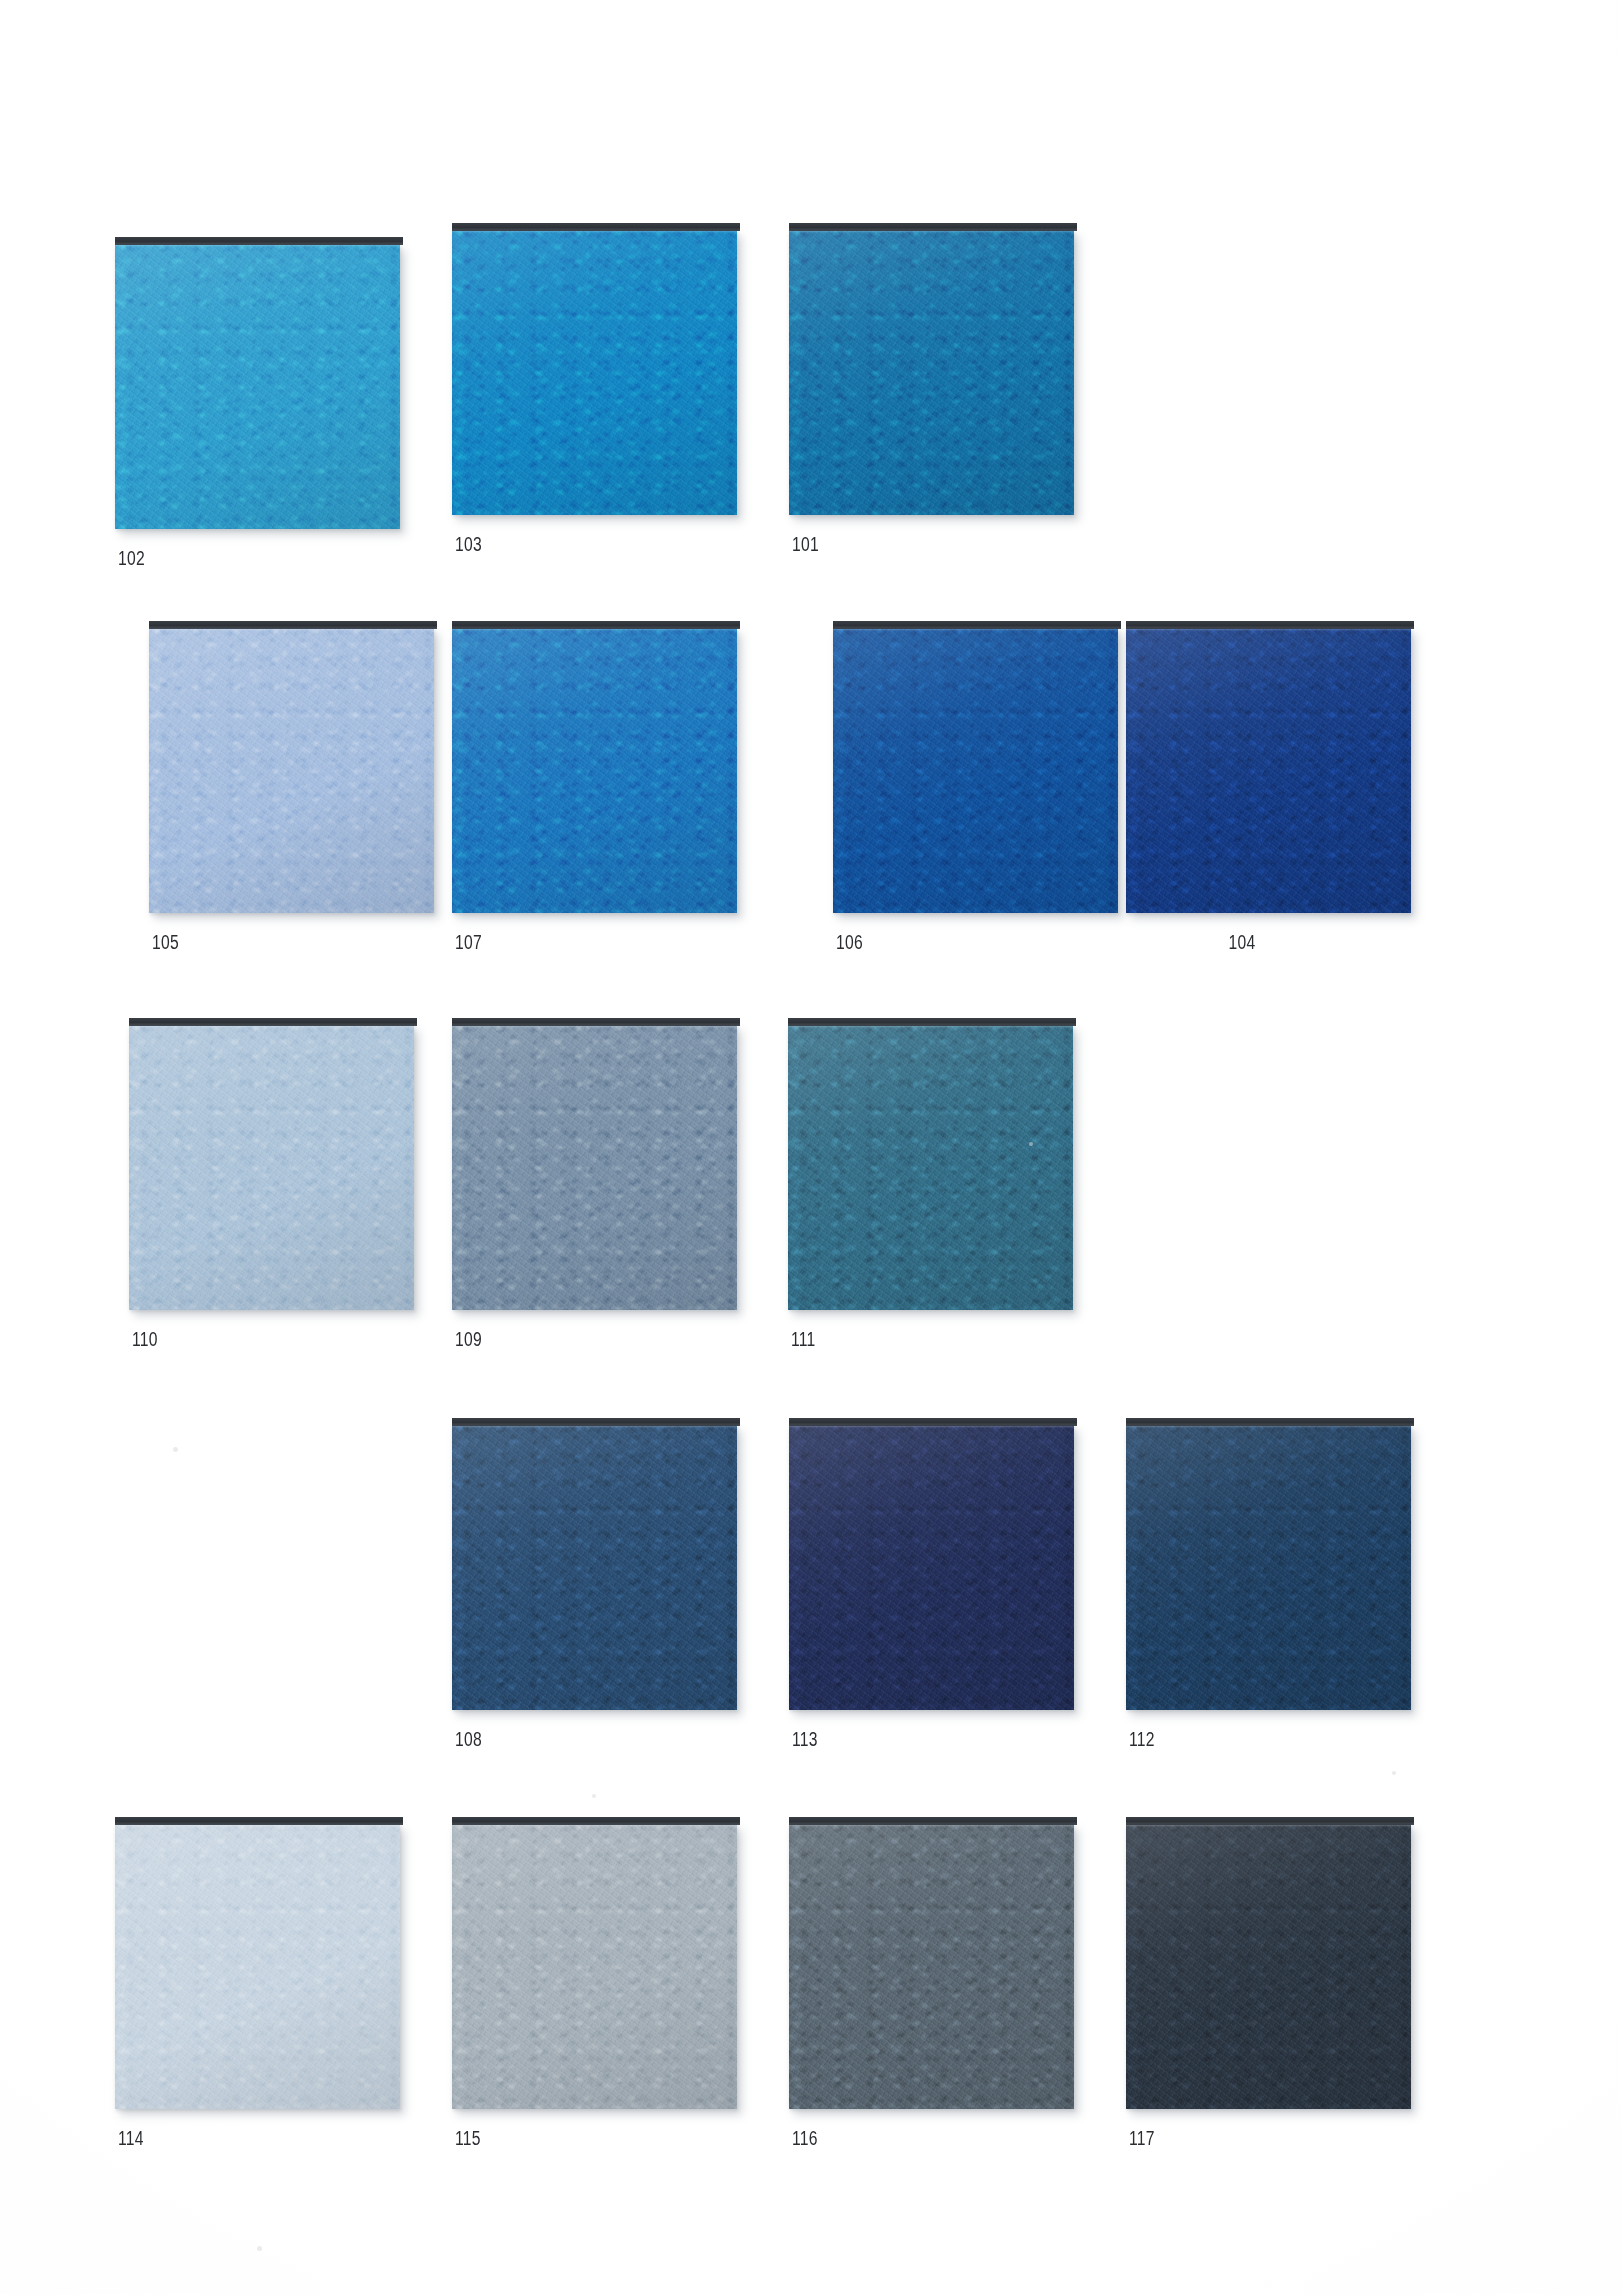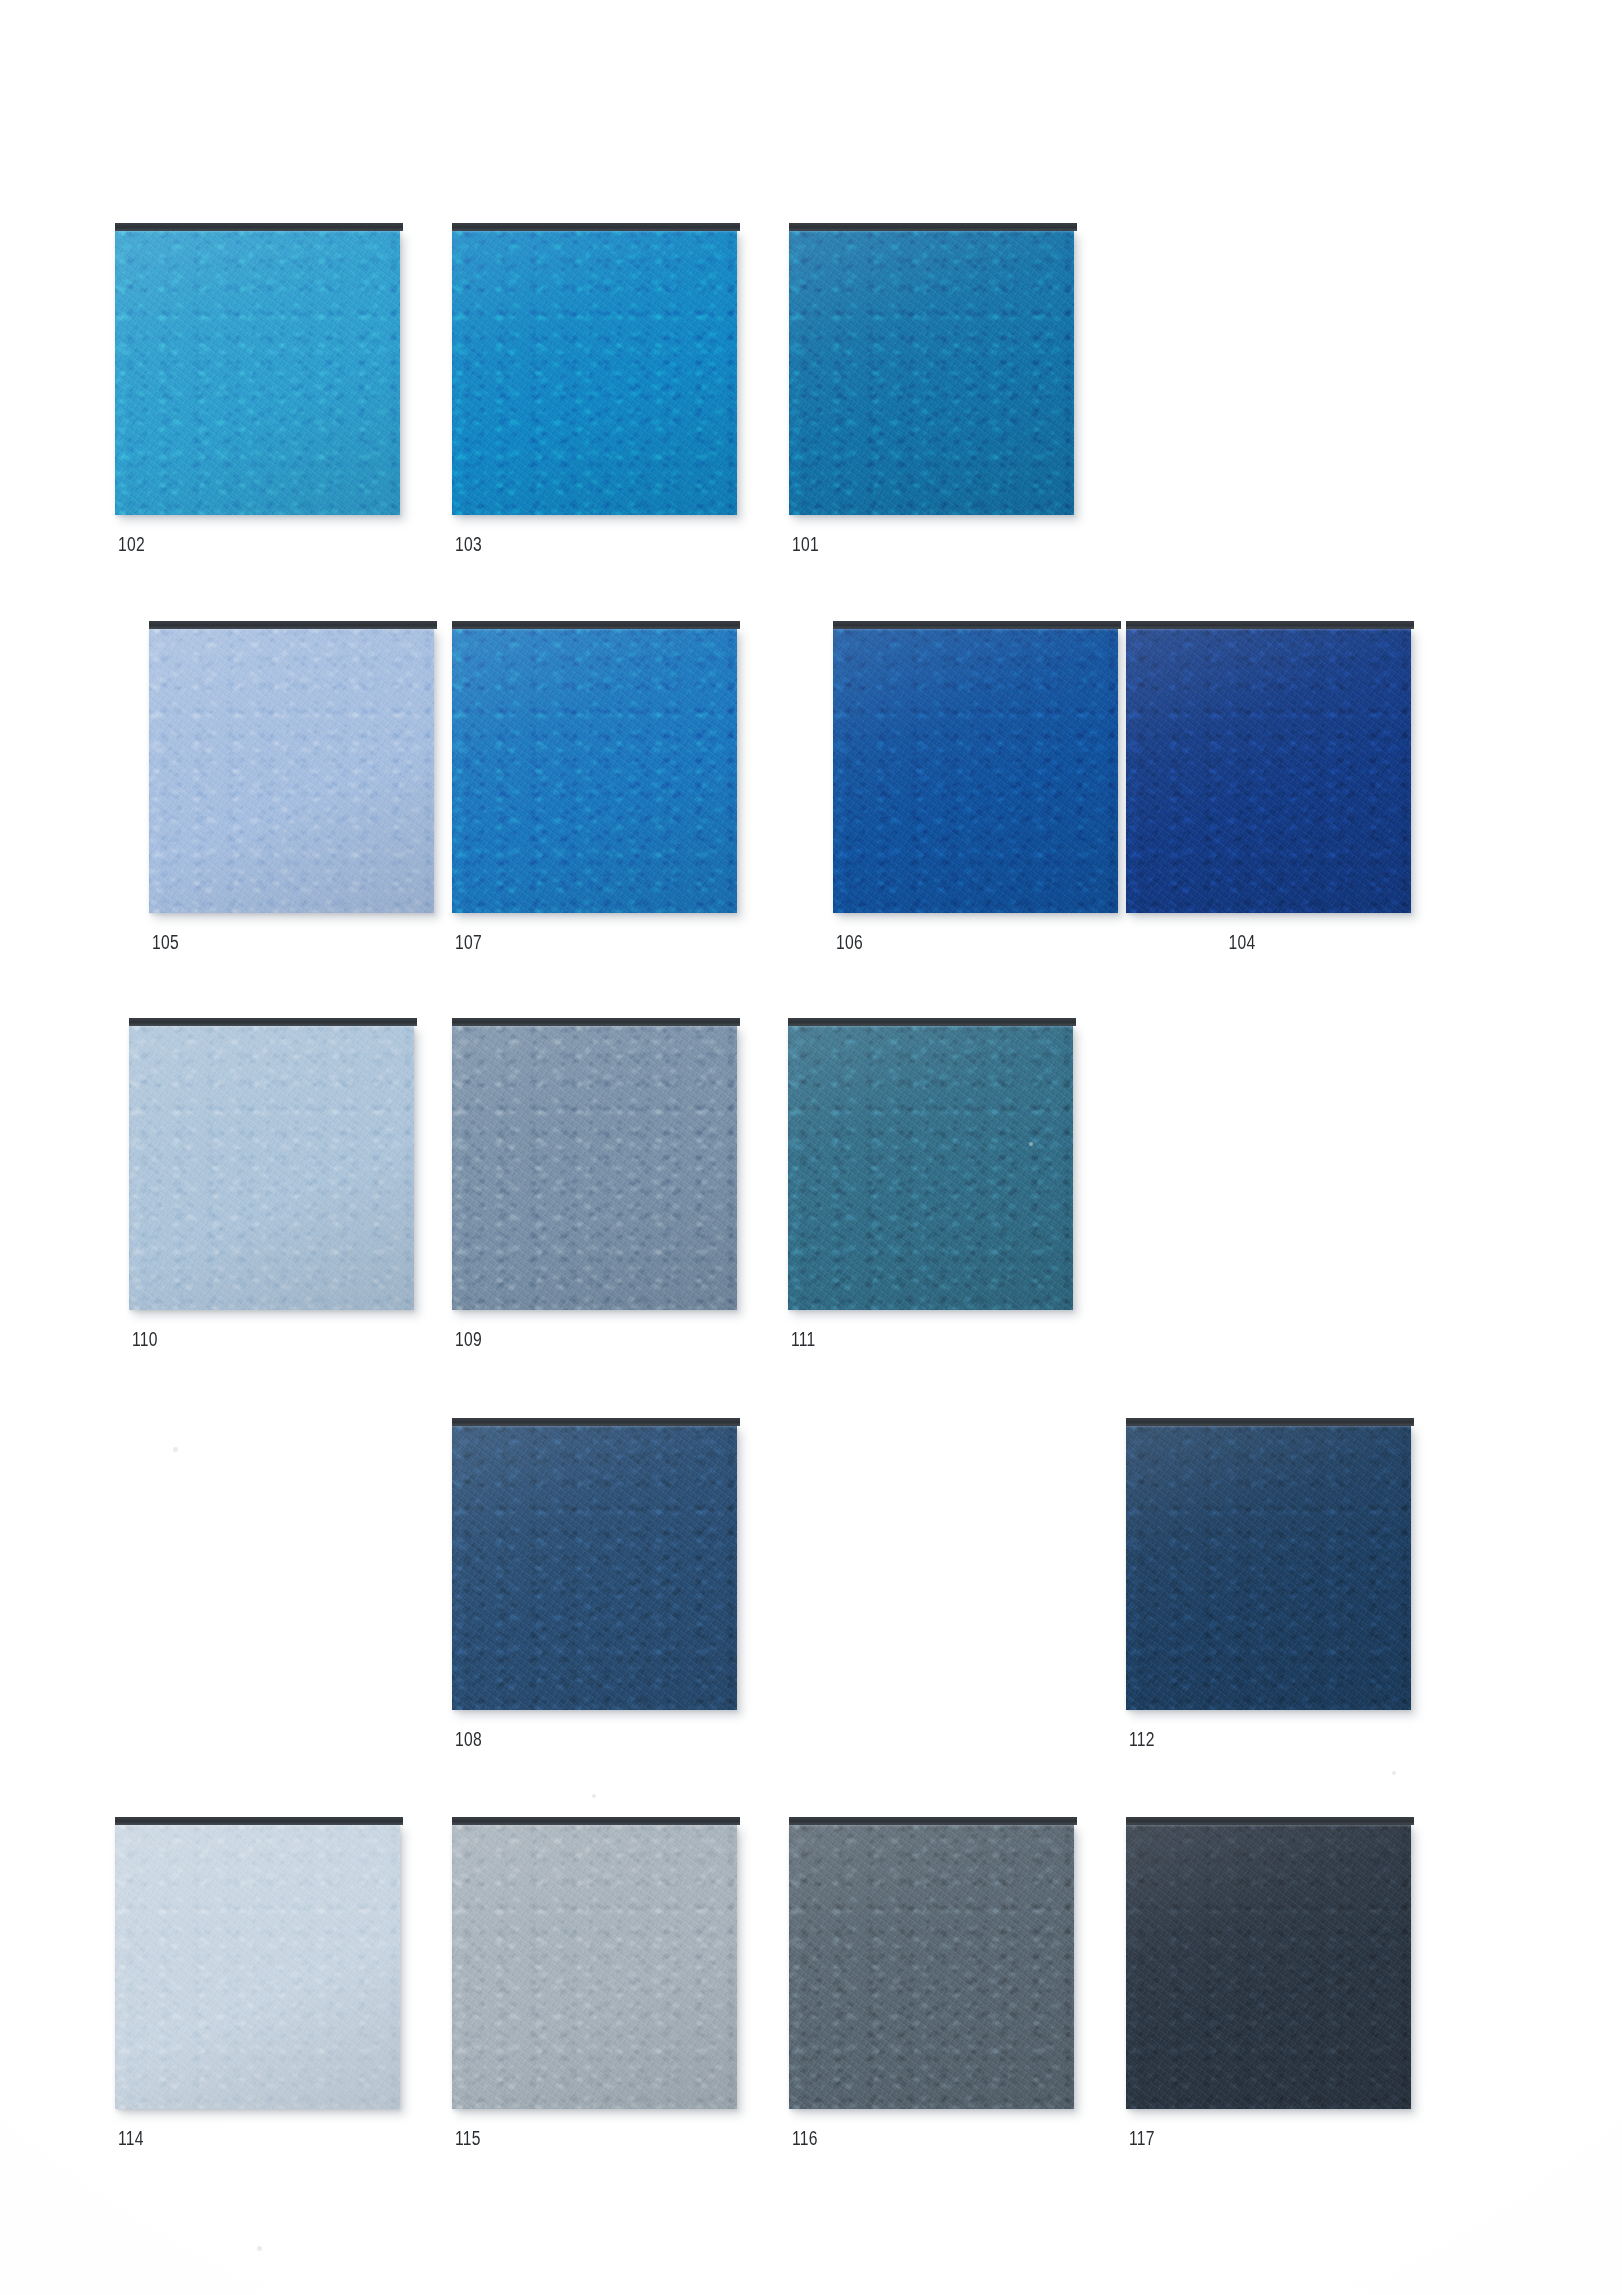--- a/index.html
+++ b/index.html
@@ -140,21 +140,21 @@
     border-radius: 50%;
     opacity: 0.55;
   }
 </style>
 </head>
 <body>
 
 <div id="sheet">
 
   <div class="grid" id="grid">
-      <div class="swatch-cell" style="left: 115px; top: 230px;">
+      <div class="swatch-cell" style="left: 115px; top: 244px;">
         <div class="chip" style="background: rgb(47, 159, 206);">
           <div class="grain"></div>
           <div class="grain2"></div>
           <div class="shade"></div>
           <div class="top-edge-hl"></div>
           <div class="top-edge"></div>
         </div>
         <div class="code">102</div>
       </div>
       <div class="swatch-cell" style="left: 452px; top: 230px;">
@@ -249,20 +249,30 @@
       </div>
       <div class="swatch-cell" style="left: 452px; top: 1425px;">
         <div class="chip" style="background: rgb(42, 78, 116);">
           <div class="grain"></div>
           <div class="grain2"></div>
           <div class="shade"></div>
           <div class="top-edge-hl"></div>
           <div class="top-edge"></div>
         </div>
         <div class="code">108</div>
+      </div>
+      <div class="swatch-cell" style="left: 789px; top: 1425px;">
+        <div class="chip" style="background: rgb(35, 47, 91);">
+          <div class="grain"></div>
+          <div class="grain2"></div>
+          <div class="shade"></div>
+          <div class="top-edge-hl"></div>
+          <div class="top-edge"></div>
+        </div>
+        <div class="code">113</div>
       </div>
       <div class="swatch-cell" style="left: 1126px; top: 1425px;">
         <div class="chip" style="background: rgb(31, 64, 99);">
           <div class="grain"></div>
           <div class="grain2"></div>
           <div class="shade"></div>
           <div class="top-edge-hl"></div>
           <div class="top-edge"></div>
         </div>
         <div class="code">112</div>

